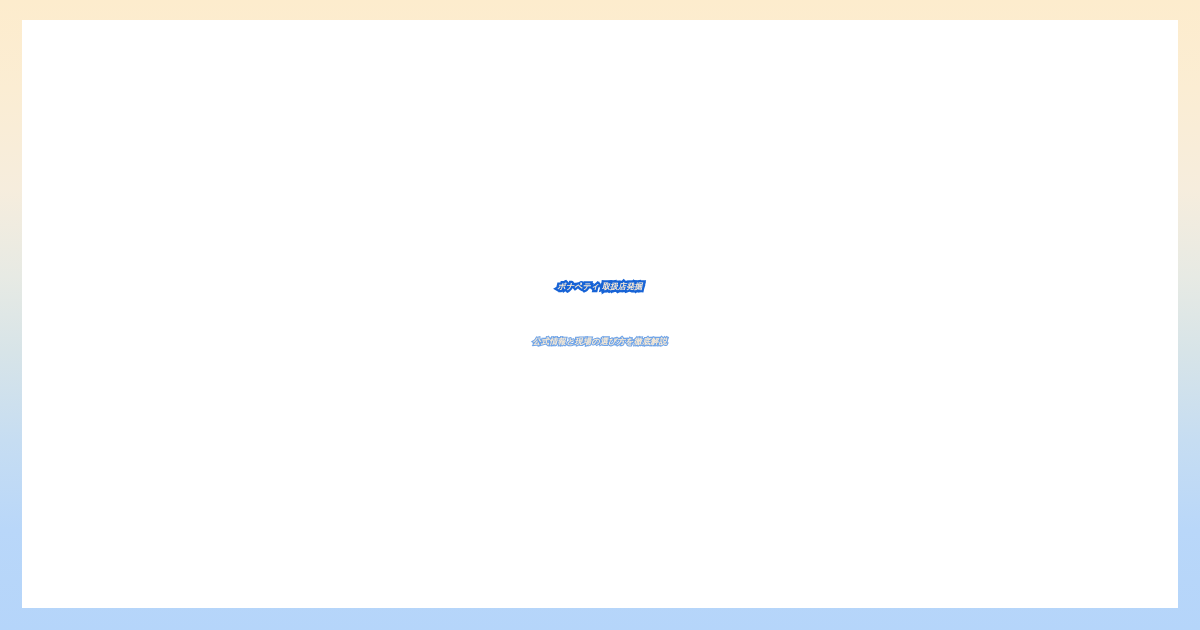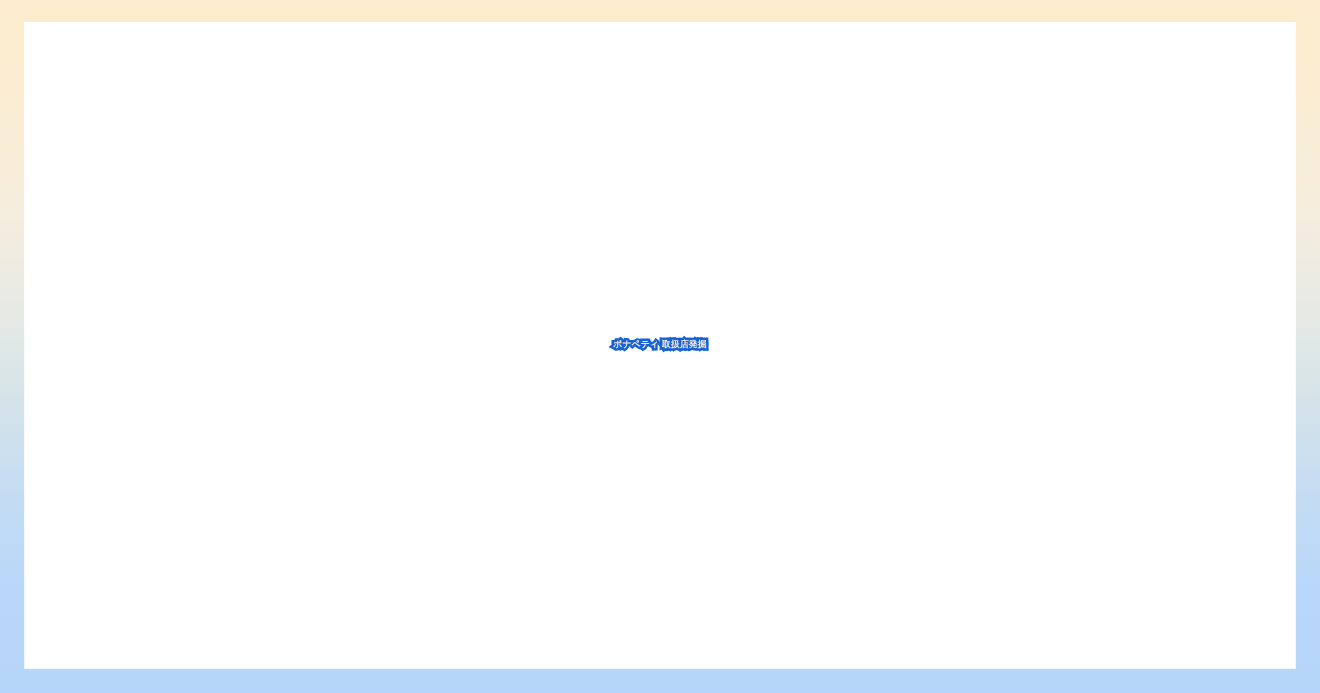--- a/index.html
+++ b/index.html
@@ -23,20 +23,21 @@
         #fbedd3 14%,
         #f6eddd 30%,
         #e7eae4 44%,
         #d7e4e8 56%,
         #c6ddf2 70%,
         #b9d7f9 84%,
         #b5d5fa 100%);
     display: flex;
     align-items: center;
     justify-content: center;
+    font-style: italic;
   }
 
   #card {
     position: absolute;
     left: 22px;
     top: 20px;
     width: 1156px;
     height: 588px;
     background: #ffffff;
     display: flex;
@@ -93,16 +94,17 @@
 </head>
 <body>
 
 <div id="og-canvas">
 
   <div id="card"></div>
 
   <div id="content">
     <div class="title-block">
       <div id="main-title" style="font-size: 8px;">ボナペティ 取扱店発掘</div>
+      <div id="subtitle" style="font-size: 8px;">公式情報と現場の選び方を徹底解説</div>
     </div>
   </div>
 
 </div>
 
 </body></html>

